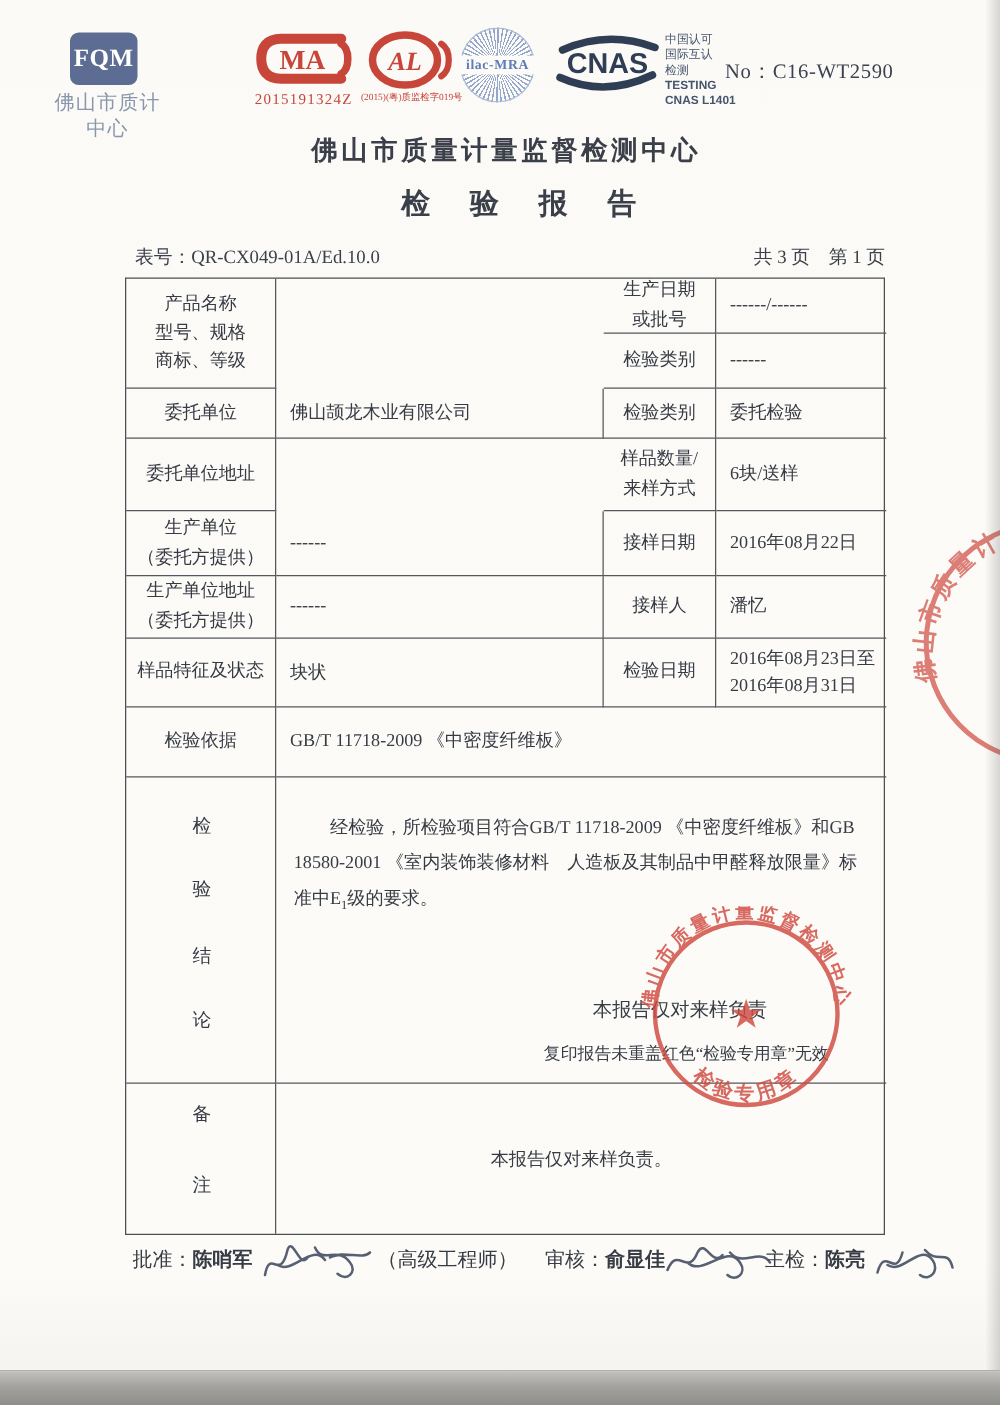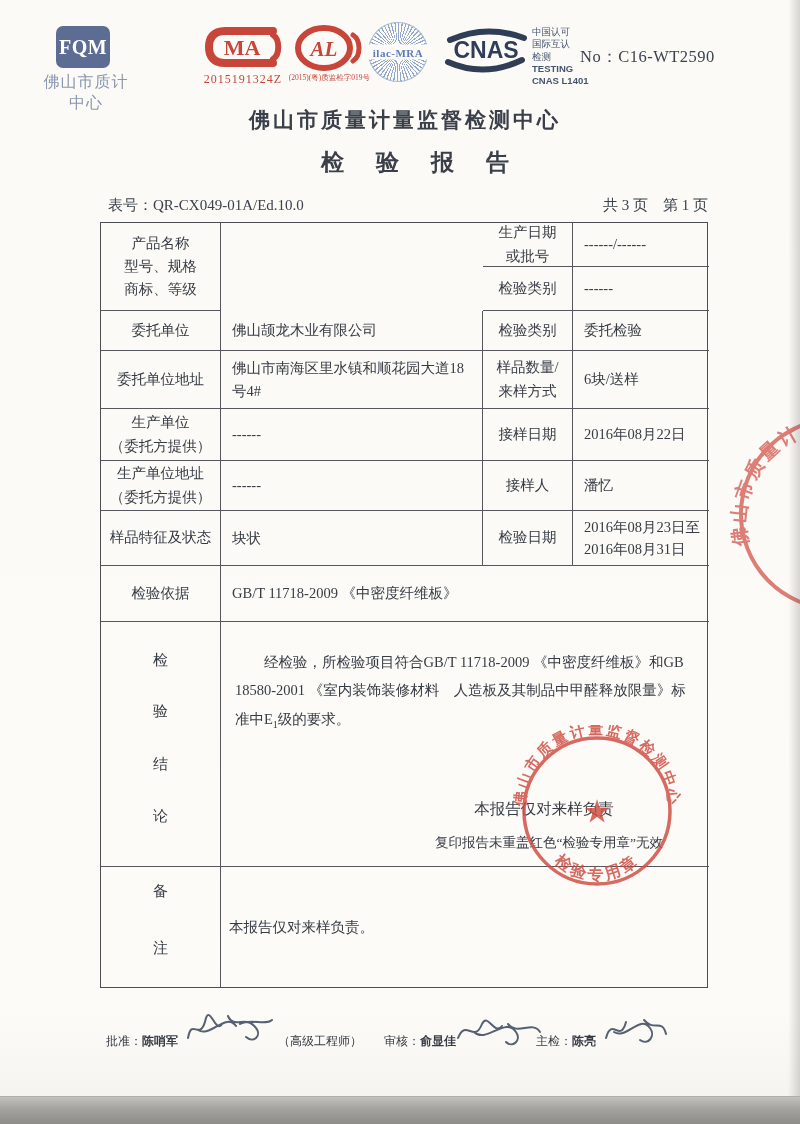--- a/index.html
+++ b/index.html
@@ -65,21 +65,21 @@
   .dashes { letter-spacing:0; }
 
   
   .stamp { position:absolute; opacity:.82; }
   .stamp-big { left:511px; top:725px; }
   .stamp-edge { left:726px; top:404px; transform:rotate(-16deg); opacity:.7; }
   .stamp text { fill:#cf4a40; font-weight:600; }
 
   
   .footer { position:absolute; left:106px; top:998px; width:670px; height:52px;
-    display:flex; align-items:flex-end; font-size:12px; color:#363b44; }
+    display:flex; align-items:flex-start; font-size:16px; color:#363b44; }
   .footer .nm { font-weight:700; white-space:nowrap; }
   .footer .lgt { white-space:nowrap; }
   .sig { flex:none; margin-top:-12px; }
   .sig path { stroke:#3f4a5e; stroke-width:2; fill:none; stroke-linecap:round; opacity:.88; }
 </style>
 </head>
 <body>
 
 <div class="paper">
 
@@ -165,23 +165,20 @@
     <div class="c lab" style="grid-column:3;grid-row:3">
       <span>检验类别</span>
       </div>
     <div class="c val nr" style="grid-column:4;grid-row:3">
       <span>委托检验</span>
       </div>
 
     <div class="c lab" style="grid-column:1;grid-row:4">
       <span>委托单位地址</span>
       </div>
-    <div class="c val" style="grid-column:2;grid-row:4">
-      <span>佛山市南海区里水镇和顺花园大道18号4#</span>
-      </div>
     <div class="c lab" style="grid-column:3;grid-row:4">
       <span>样品数量/</span>
       <span>来样方式</span>
       </div>
     <div class="c val nr" style="grid-column:4;grid-row:4">
       <span>6块/送样</span>
       </div>
 
     <div class="c lab" style="grid-column:1;grid-row:5">
       <span>生产单位</span>
@@ -237,21 +234,21 @@
       </div>
     <div class="c nr concl" style="grid-column:2/5;grid-row:9;justify-content:flex-start">
       <p><span>经检验，所检验项目符合GB/T 11718-2009 《中密度纤维板》和GB 18580-2001 《室内装饰装修材料　人造板及其制品中甲醛释放限量》标准中E</span><sub>1</sub><span>级的要求。</span></p>
       <div class="concl-date">本报告仅对来样负责</div>
       <div class="concl-note">复印报告未重盖红色“检验专用章”无效</div>
     </div>
 
     <div class="c lab nb" style="grid-column:1;grid-row:10">
       <span class="vlab sml">备注</span>
       </div>
-    <div class="c nr nb" style="grid-column:2/5;grid-row:10;align-items:flex-start">
+    <div class="c nr nb" style="grid-column:2/5;grid-row:10;align-items:center">
       <span>本报告仅对来样负责。</span>
       </div>
   </div>
 
   <svg class="stamp stamp-big" width="172" height="172" viewBox="0 0 172 172">
     <defs>
       <path id="arcT1" d="M 21,112 A 72,72 0 1 1 151,112" fill="none"></path>
       <path id="arcB1" d="M 41,134 A 59,59 0 0 0 131,134" fill="none"></path>
     </defs>
     <circle cx="86" cy="86" r="73" fill="none" stroke="#cf4a40" stroke-width="3.5"></circle>

